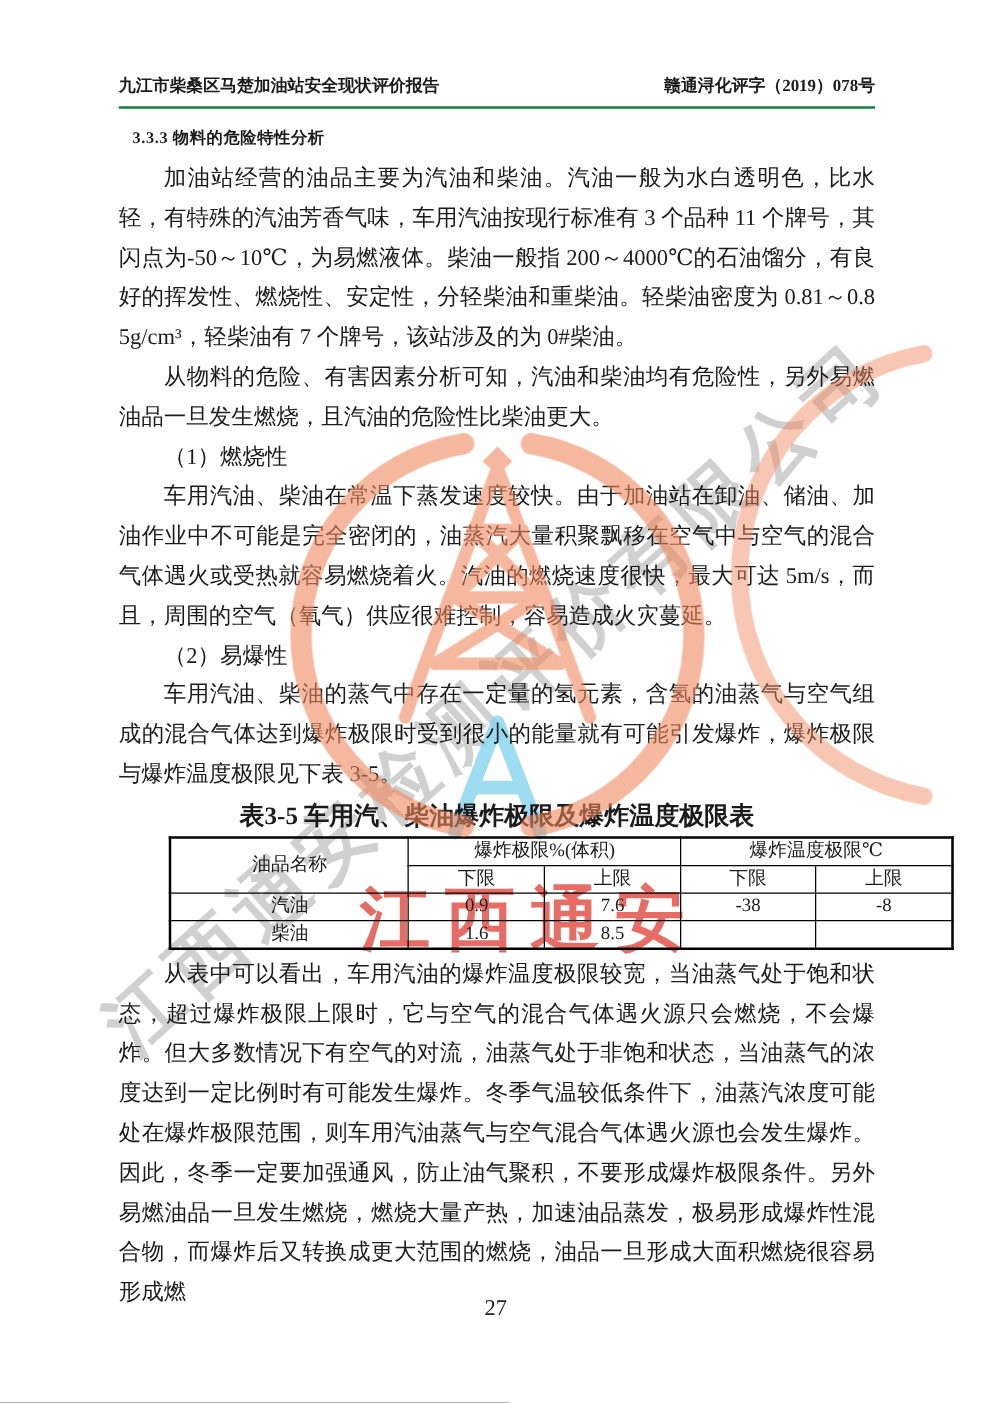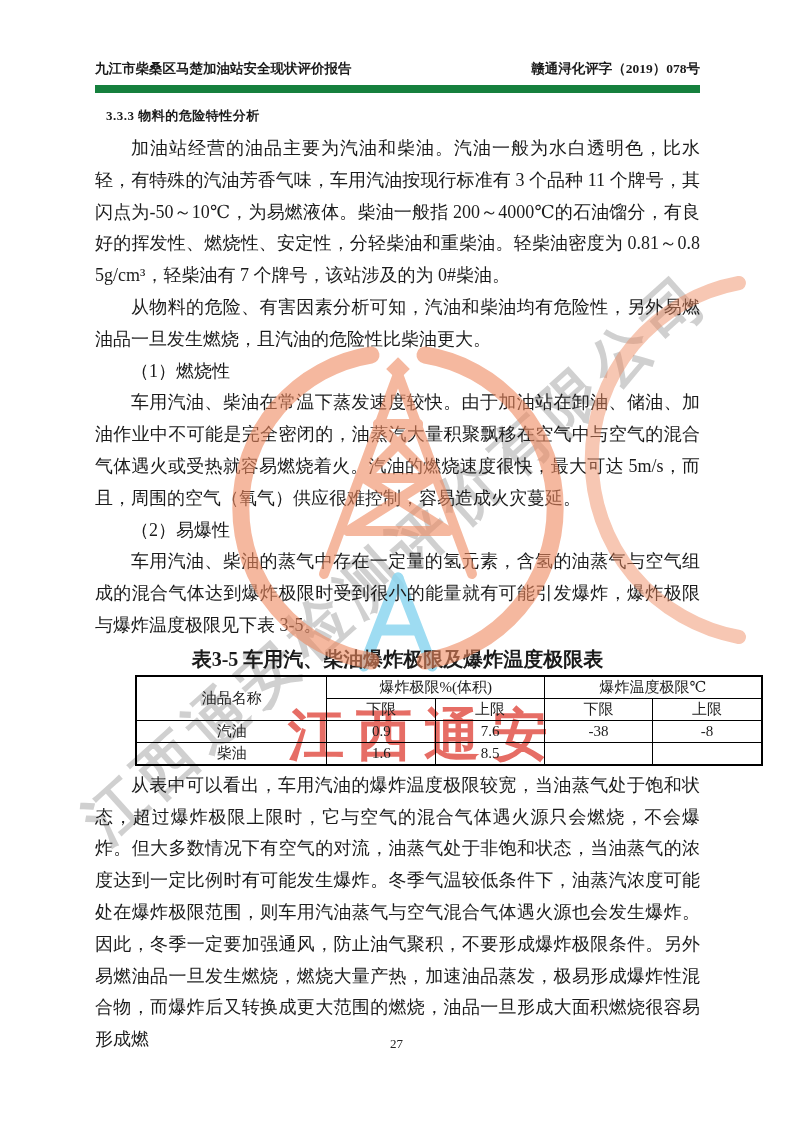--- a/index.html
+++ b/index.html
@@ -18,41 +18,41 @@
   .wm-red-text{
     position:absolute;left:288px;top:698px;
     white-space:nowrap;font-size:56px;letter-spacing:12px;font-weight:bold;
     color:#dd352a;opacity:.72;font-family:"Liberation Sans","DejaVu Sans",sans-serif;
   }
   .wm-over{position:absolute;inset:0;z-index:3;pointer-events:none;}
   
   .content{position:absolute;left:95px;top:60px;width:605px;z-index:2;}
   .doc-header{
     display:flex;justify-content:space-between;align-items:flex-end;
-    font-size:13.5px;font-weight:bold;padding-bottom:7px;border-bottom:8px solid #15803d;
+    font-size:13.5px;font-weight:bold;padding-bottom:7px;border-bottom:2px solid #15803d;
   }
   .section-heading{
     margin:14px 0 0 11px;font-size:13px;font-weight:bold;letter-spacing:.5px;
   }
   .para{
     margin:0;font-size:18px;line-height:31.8px;text-align:justify;
     text-indent:2em;word-break:break-all;
   }
   .para.first{margin-top:8px;}
   .tbl-title{
     margin:3px 0 2px 0;font-size:20px;font-weight:bold;text-align:center;line-height:28px;
   }
   table.limits{
     border-collapse:collapse;margin:0 0 4px 40px;width:628px;
     font-size:15px;text-align:center;border:2px solid #000;
   }
   table.limits td{border:1px solid #000;height:21px;padding:0 2px;line-height:1.2;}
   .footer-page{
     position:absolute;top:1036px;left:0;width:100%;text-align:center;
-    font-size:13px;z-index:2;color:#222;
+    font-size:18px;z-index:2;color:#222;
   }
 </style>
 </head>
 <body>
 
 <div class="page">
 
   <div class="wm-under">
     <div class="wm-gray-text">江西通安检测评价有限公司</div>
     <div class="wm-red-text">江西通安</div>

